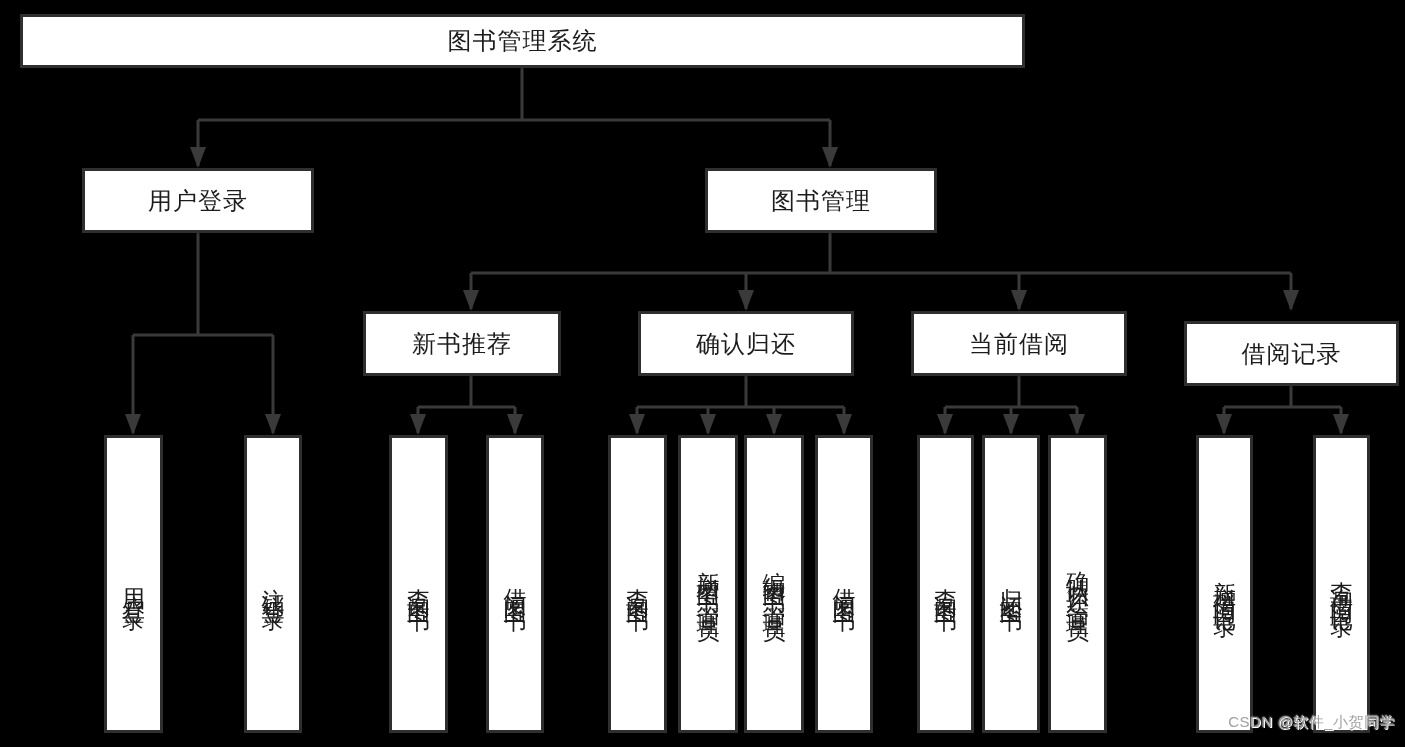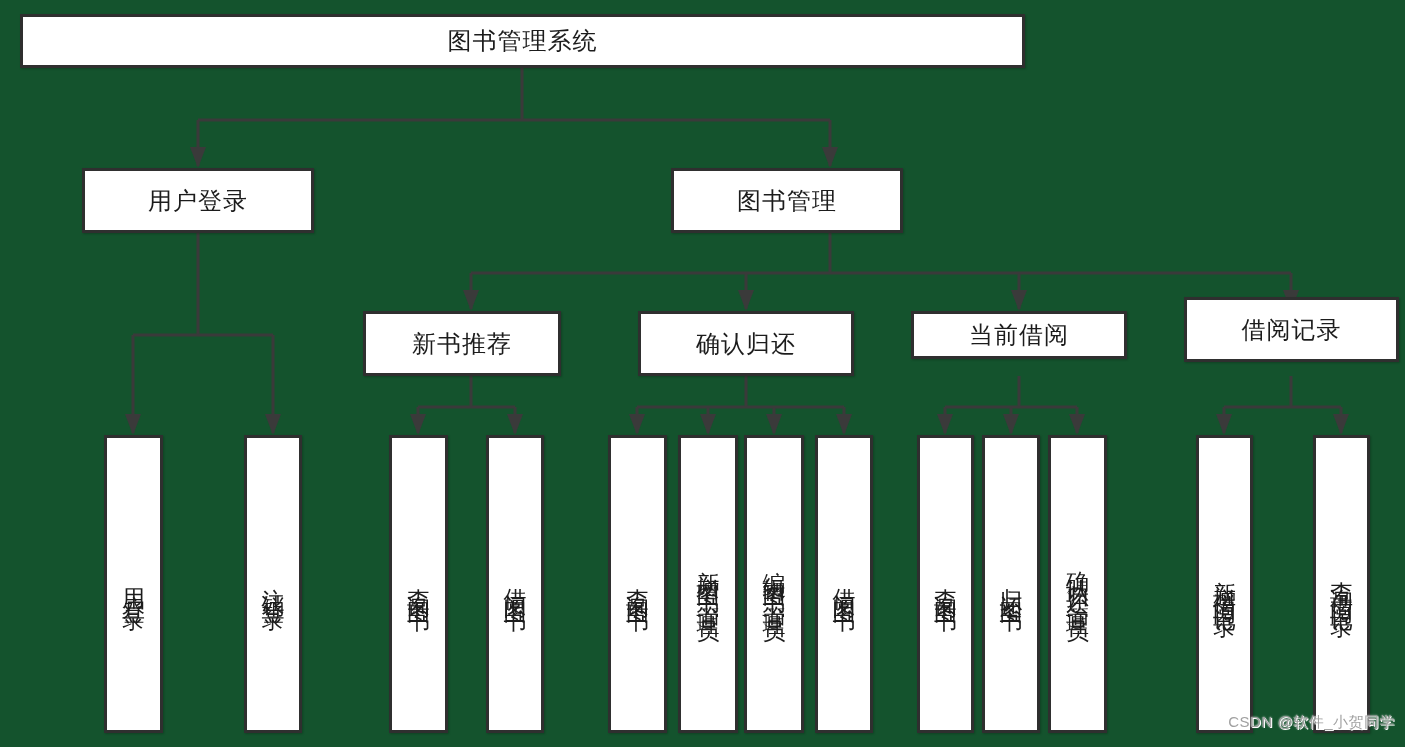--- a/index.html
+++ b/index.html
@@ -5,21 +5,21 @@
   html, body {
     margin: 0;
     padding: 0;
     background: #ffffff;
     font-family: "Liberation Sans", "DejaVu Sans", sans-serif;
   }
   .canvas {
     position: relative;
     width: 1405px;
     height: 747px;
-    background: #14532d;
+    background: #000000;
     overflow: hidden;
   }
   .connectors {
     position: absolute;
     left: 0; top: 0;
     z-index: 1;
   }
   .node {
     position: absolute;
     box-sizing: border-box;
@@ -99,34 +99,34 @@
     </g>
   </svg>
 
   <div class="node h" style="left:20px;top:14px;width:1005px;height:54px">
     <span>图书管理系统</span>
   </div>
 
   <div class="node h" style="left:82px;top:168px;width:232px;height:65px">
     <span>用户登录</span>
   </div>
-  <div class="node h" style="left:671px;top:168px;width:232px;height:65px">
+  <div class="node h" style="left:705px;top:168px;width:232px;height:65px">
     <span>图书管理</span>
   </div>
 
   <div class="node h" style="left:363px;top:311px;width:198px;height:65px">
     <span>新书推荐</span>
   </div>
   <div class="node h" style="left:638px;top:311px;width:216px;height:65px">
     <span>确认归还</span>
   </div>
-  <div class="node h" style="left:911px;top:311px;width:216px;height:48px">
+  <div class="node h" style="left:911px;top:311px;width:216px;height:65px">
     <span>当前借阅</span>
   </div>
-  <div class="node h" style="left:1184px;top:297px;width:215px;height:65px">
+  <div class="node h" style="left:1184px;top:321px;width:215px;height:65px">
     <span>借阅记录</span>
   </div>
 
   <div class="node leaf" style="left:104px;top:435px;width:59px;height:298px">
     <span>用户登录</span>
   </div>
   <div class="node leaf" style="left:244px;top:435px;width:58px;height:298px">
     <span>注销登录</span>
   </div>
 

